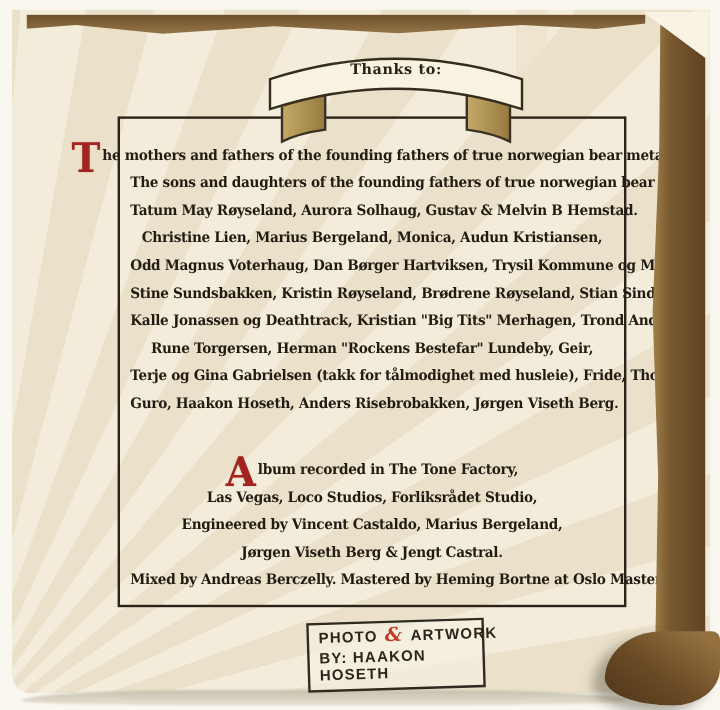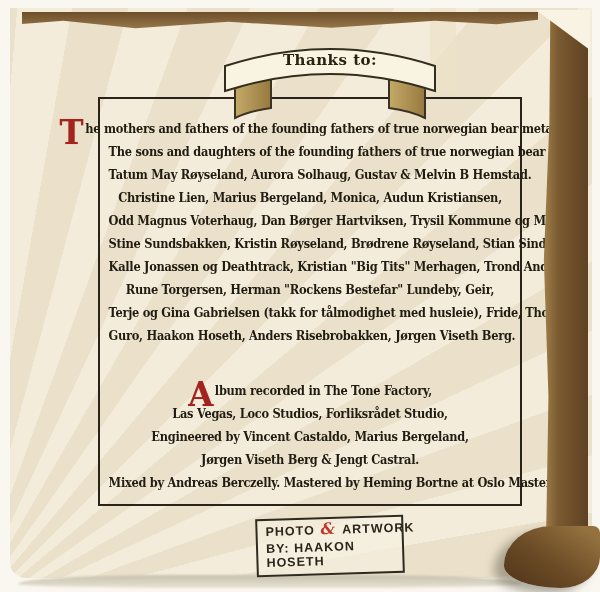--- a/index.html
+++ b/index.html
@@ -49,21 +49,21 @@
   
   .frame{
     position:absolute;left:88px;top:89px;width:424px;height:409px;z-index:1;
     border:2px solid #29231a;box-sizing:border-box;
   }
   
   .banner{position:absolute;left:205px;top:20px;width:230px;height:96px;z-index:7;}
   .banner svg{position:absolute;left:0;top:0;}
   .banner-label{
     position:absolute;left:0;right:0;top:23px;text-align:center;
-    font-family:"DejaVu Serif",serif;font-weight:700;font-size:15px;color:#2a2314;
+    font-family:"DejaVu Serif",serif;font-weight:700;font-size:12px;color:#2a2314;
     letter-spacing:.5px;
   }
   
   .textblock{position:absolute;left:88px;width:424px;z-index:2;color:#211c12;}
   #thanks-block{top:110px;}
   #recording-block{top:372px;}
   .line{
     height:23px;line-height:23px;white-space:nowrap;text-align:center;
     font-size:12px;font-weight:700;letter-spacing:-0.3px;
     transform:scaleX(.95);transform-origin:50% 50%;

